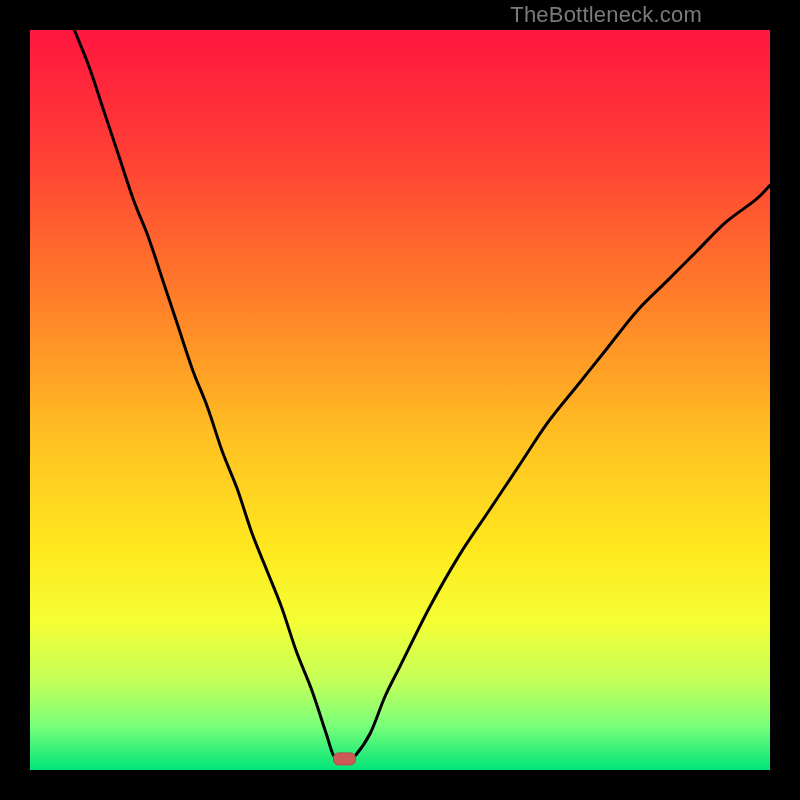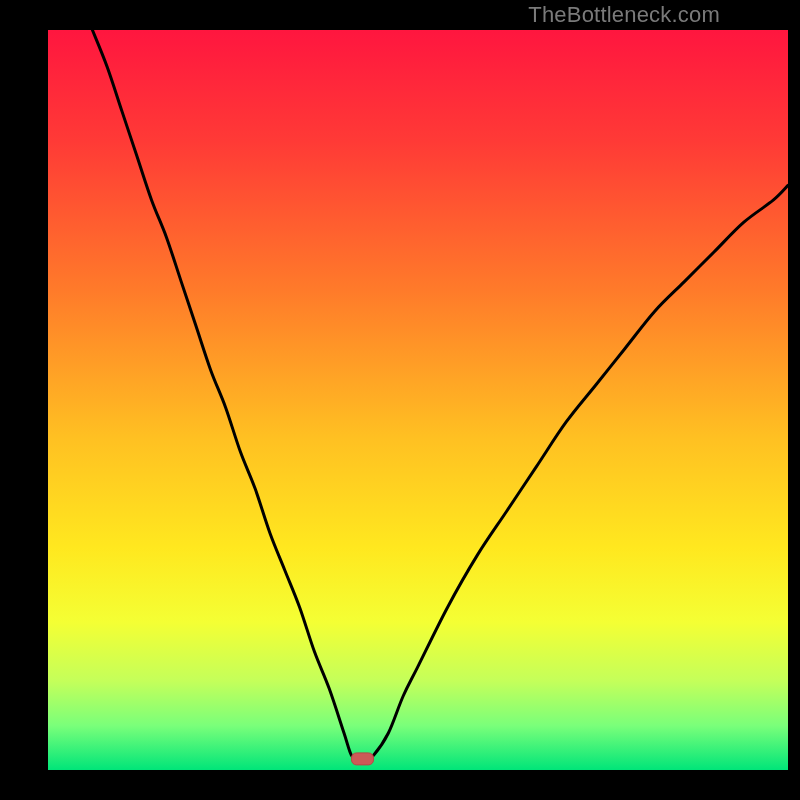--- a/index.html
+++ b/index.html
@@ -6,21 +6,21 @@
     margin: 0;
     padding: 0;
     width: 800px;
     height: 800px;
     background: #000000;
     overflow: hidden;
     font-family: Arial, Helvetica, sans-serif;
   }
   .frame {
     position: absolute;
-    left: 18px;
+    left: 0;
     top: 0;
     width: 714px;
     height: 800px;
     background: #000000;
   }
   .watermark {
     position: absolute;
     top: 2px;
     right: 12px;
     color: #7a7a7a;

